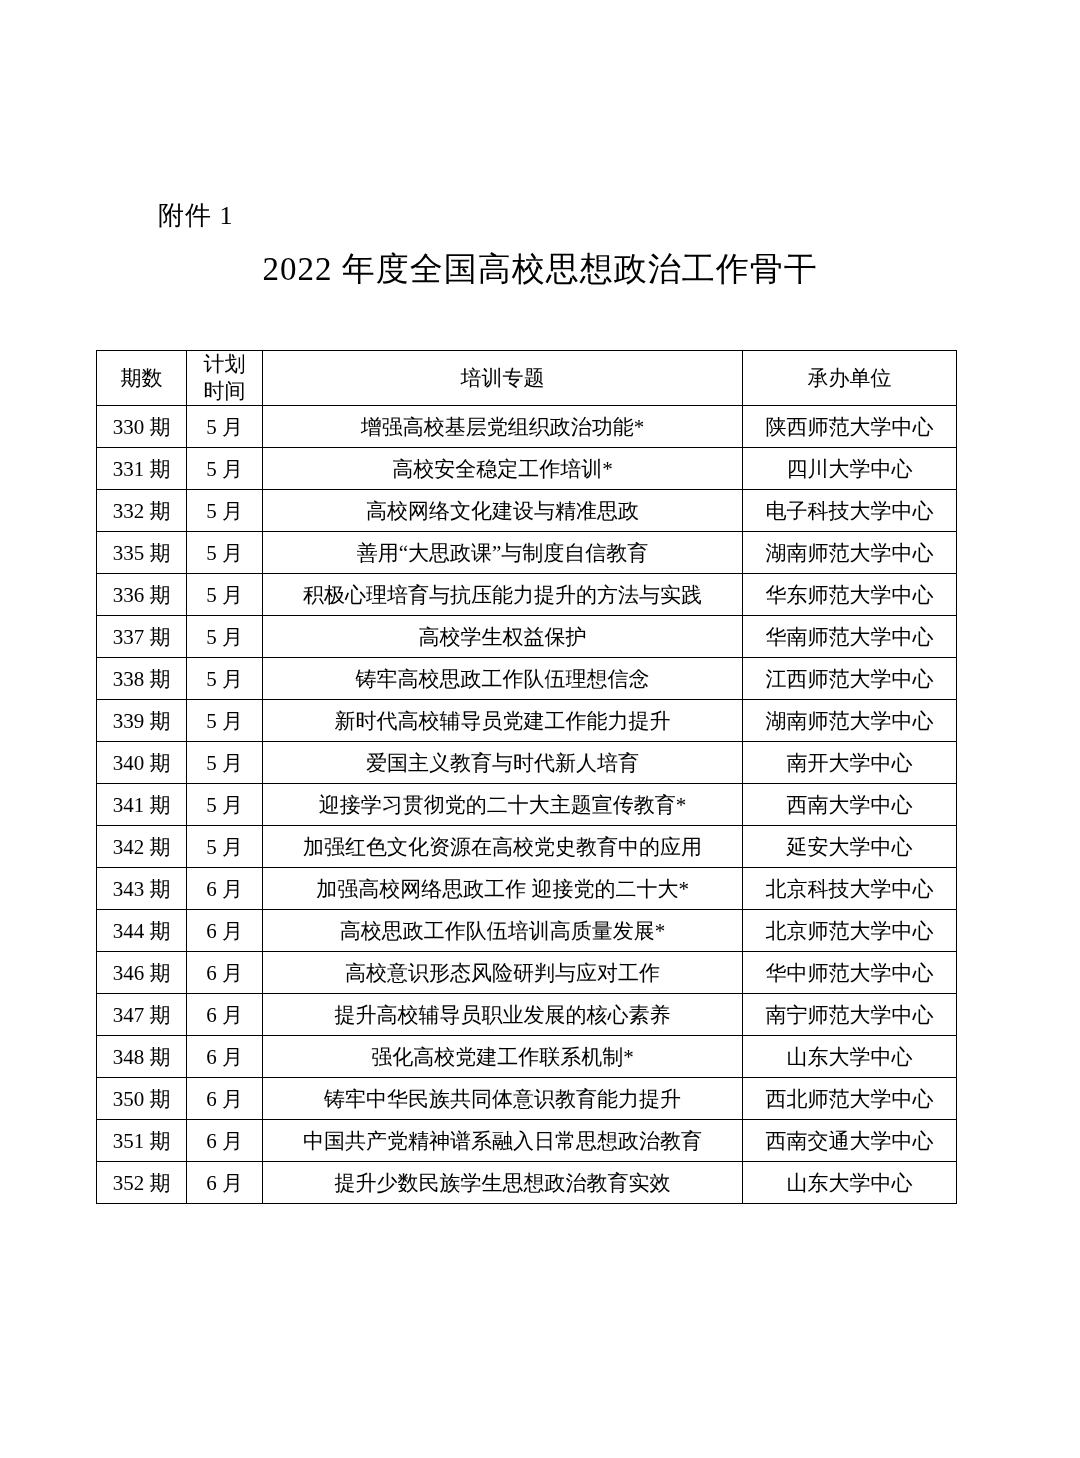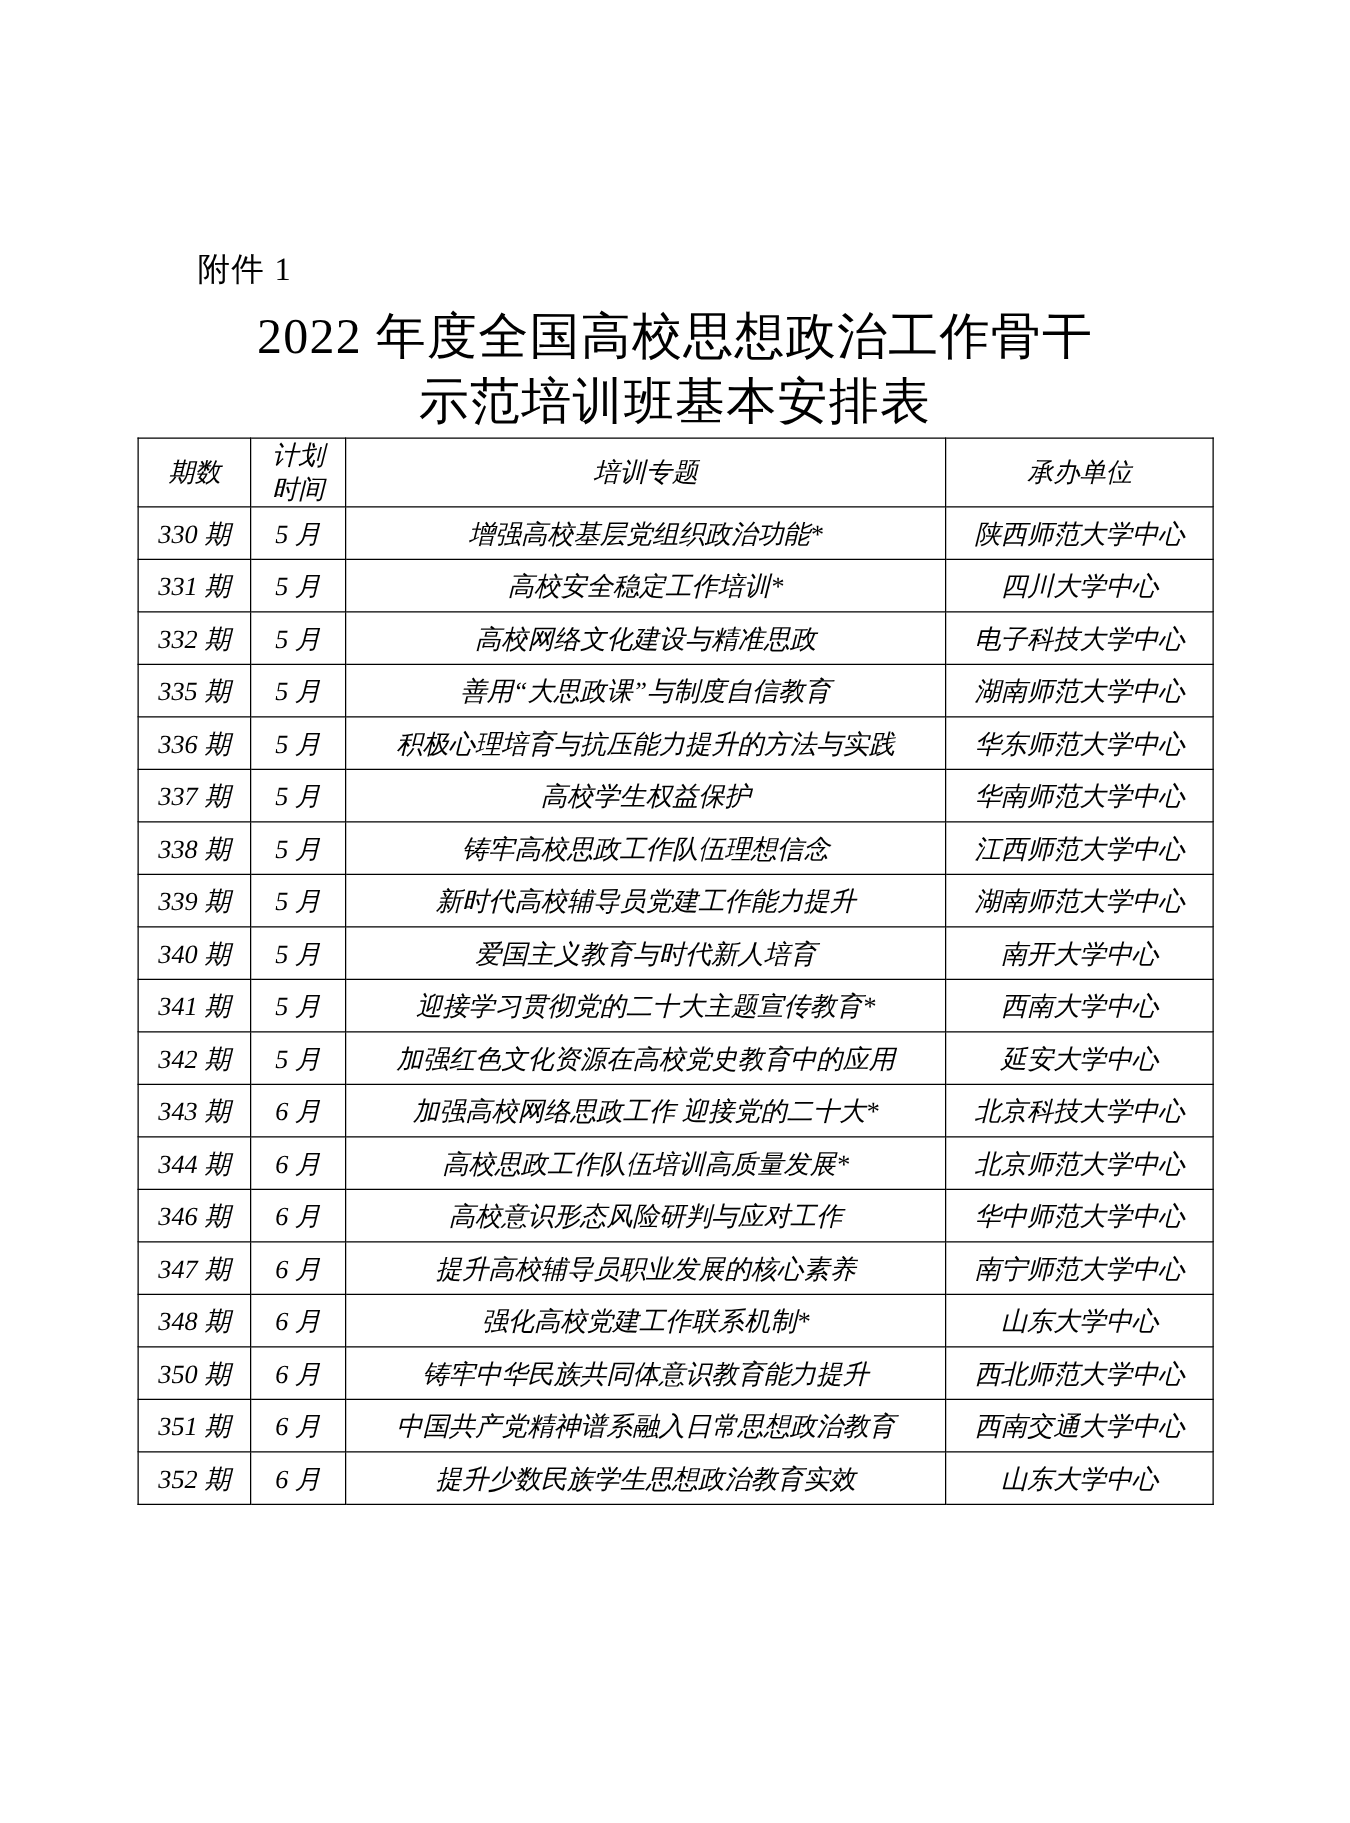--- a/index.html
+++ b/index.html
@@ -29,38 +29,37 @@
     top: 198px;
     font-size: 26px;
     letter-spacing: 1px;
   }
   .doc-title {
     position: absolute;
     left: 110px;
     top: 243px;
     width: 860px;
     text-align: center;
-    font-size: 40px;
+    font-size: 33px;
     line-height: 52px;
     letter-spacing: 1px;
     font-weight: normal;
   }
   .doc-title .line {
     display: block;
     white-space: nowrap;
   }
   table.schedule {
     position: absolute;
-    left: 110px;
+    left: 96px;
     top: 350px;
     width: 860px;
     border-collapse: collapse;
     table-layout: fixed;
     font-size: 21px;
-    font-style: italic;
   }
   table.schedule th,
   table.schedule td {
     border: 1px solid #000000;
     padding: 0;
     height: 41px;
     font-weight: normal;
     vertical-align: middle;
   }
   col.c-period { width: 90px; }
@@ -89,21 +88,20 @@
 </style>
 </head>
 <body>
 
 <div class="page">
 
   <div class="attachment-label">附件 1</div>
 
   <div class="doc-title">
     <span class="line">2022 年度全国高校思想政治工作骨干</span>
-    <span class="line">示范培训班基本安排表</span>
   </div>
 
   <table class="schedule">
     <colgroup>
       <col class="c-period">
       <col class="c-time">
       <col class="c-topic">
       <col class="c-host">
     </colgroup>
     <thead>

